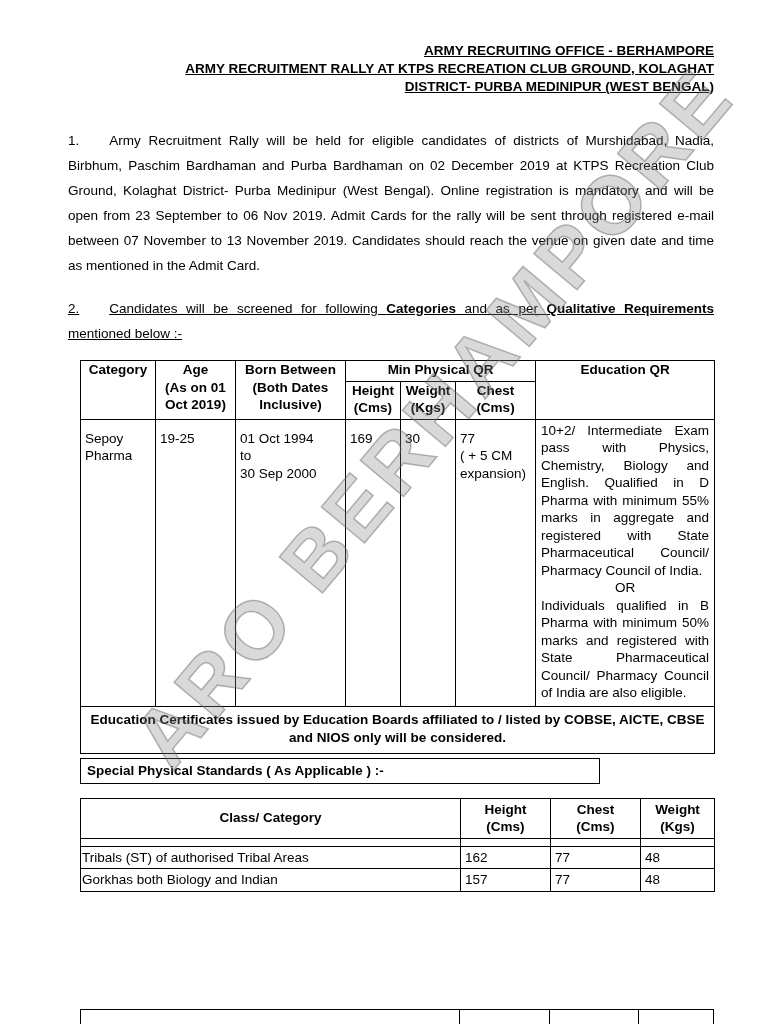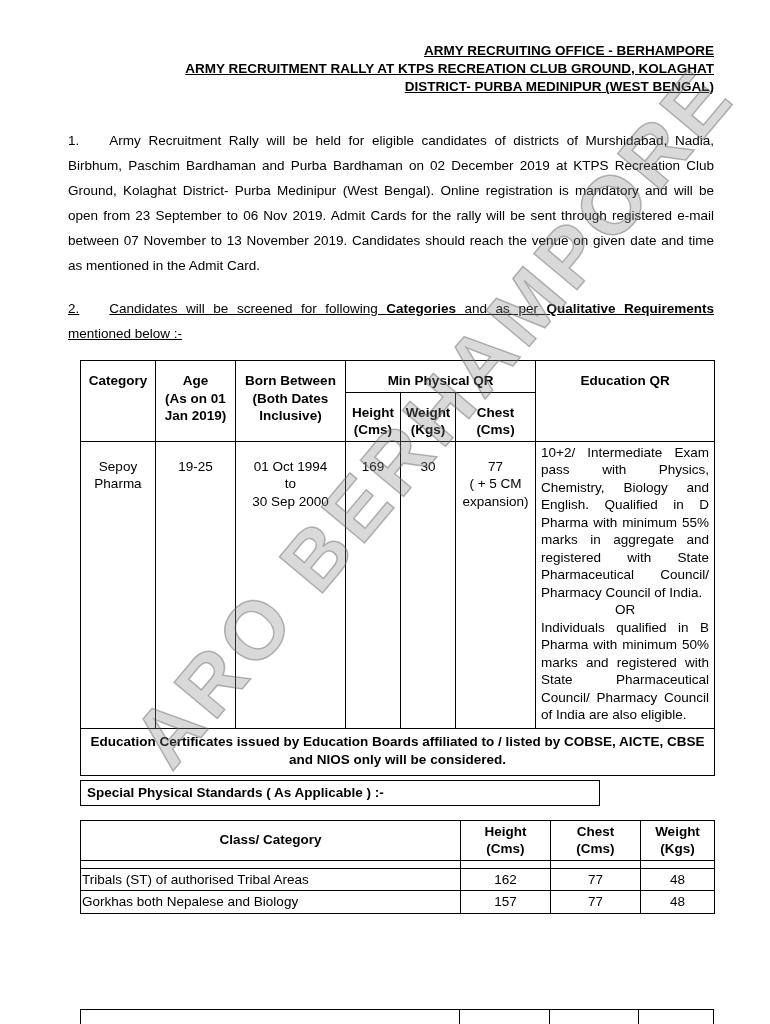--- a/index.html
+++ b/index.html
@@ -32,39 +32,39 @@
   .pnum { margin-right:30px; }
 
   
   table { border-collapse:collapse; width:634px; margin-left:12px; table-layout:fixed; }
   th, td { border:1px solid #000; font-size:13.5px; line-height:17.5px; padding:2px 4px; }
   th { font-weight:bold; text-align:center; }
   .prewrap { white-space:pre-line; }
 
   
   .qr-table { margin-top:14px; }
-  .qr-table th { vertical-align:top; padding-top:11px; }
-  .qr-table td { vertical-align:top; text-align:center; padding-top:16px; }
+  .qr-table th { vertical-align:top; padding-top:0; }
+  .qr-table td { vertical-align:top; padding-top:10px; }
   .qr-table td.edu { text-align:justify; padding:2px 5px 4px 5px;margin-top:35px; }
   .qr-table td.edu .or-line { text-align:center; }
   .qr-table .note-cell {
     text-align:center; font-weight:bold; padding:4px 6px 6px 6px; line-height:18px;
   }
 
   
   .special-box {
     width:520px; margin-left:12px; margin-top:4px;
     border:1px solid #000; font-weight:bold; padding:4px 6px 5px 6px;
   }
 
   
   .std-table { margin-top:14px; }
   .std-table th { vertical-align:middle; }
   .std-table .empty-row td { height:8px; padding:0; }
-  .std-table td { text-align:center; }
+  .std-table td { }
   .std-table td.cat { text-align:left; padding-left:1px; }
 
   
   .partial-table {
     position:absolute; left:80px; top:1009px; width:634px; height:22px;
     display:flex; border:1px solid #000; z-index:1;
   }
   .partial-table .pcell { border-right:1px solid #000; height:100%; }
   .partial-table .pcell:last-child { border-right:none; }
   .pc1{ width:380px; } .pc2{ width:90px; } .pc3{ width:90px; } .pc4{ width:74px; }
@@ -96,21 +96,21 @@
         <col style="width:55px">
           <col style="width:55px">
           <col style="width:80px">
         <col style="width:179px">
       </colgroup>
       <tbody>
         <tr>
           <th rowspan="2" class="prewrap">Category</th>
           <th rowspan="2" class="prewrap">Age
 (As on 01
-Jan 2019)</th>
+Oct 2019)</th>
           <th rowspan="2" class="prewrap">Born Between
 (Both Dates
 Inclusive)</th>
           <th colspan="3">Min Physical QR</th>
           <th rowspan="2">Education QR</th>
         </tr>
         <tr>
           <th class="prewrap">Height
 (Cms)</th>
           <th class="prewrap">Weight
@@ -167,21 +167,21 @@
           <td></td>
           <td></td>
         </tr>
         <tr>
           <td class="cat">Tribals (ST) of authorised Tribal Areas</td>
           <td>162</td>
           <td>77</td>
           <td>48</td>
         </tr>
         <tr>
-          <td class="cat">Gorkhas both Nepalese and Biology</td>
+          <td class="cat">Gorkhas both Biology and Indian</td>
           <td>157</td>
           <td>77</td>
           <td>48</td>
         </tr>
       </tbody>
     </table>
 
   </div>
 
   <div class="partial-table">

